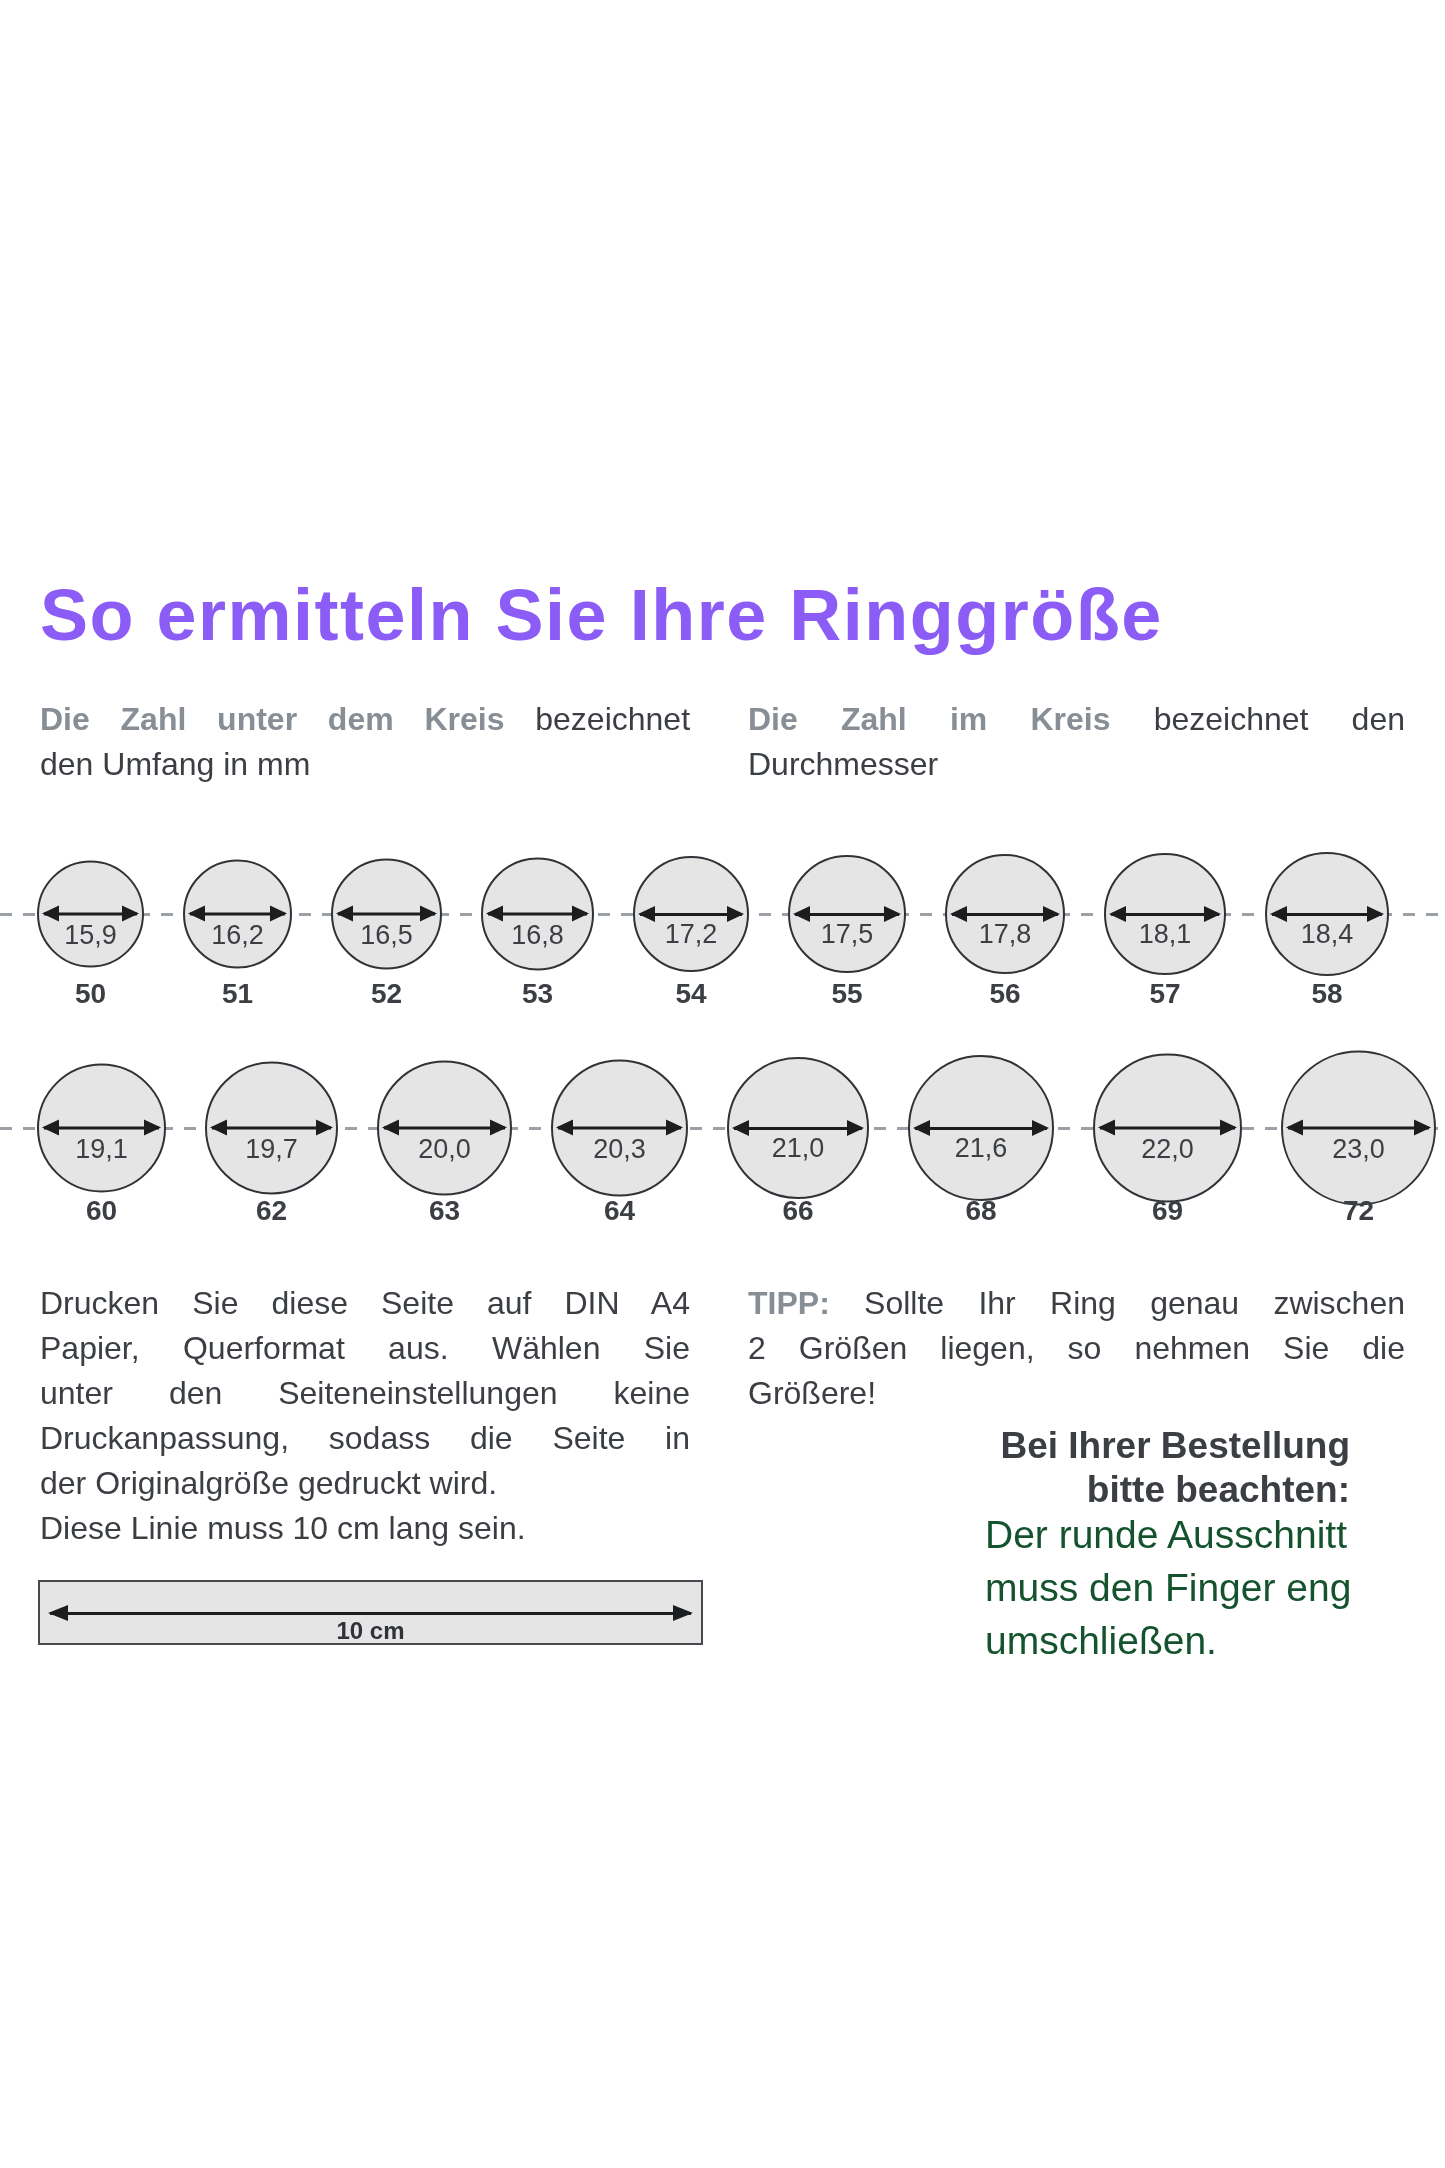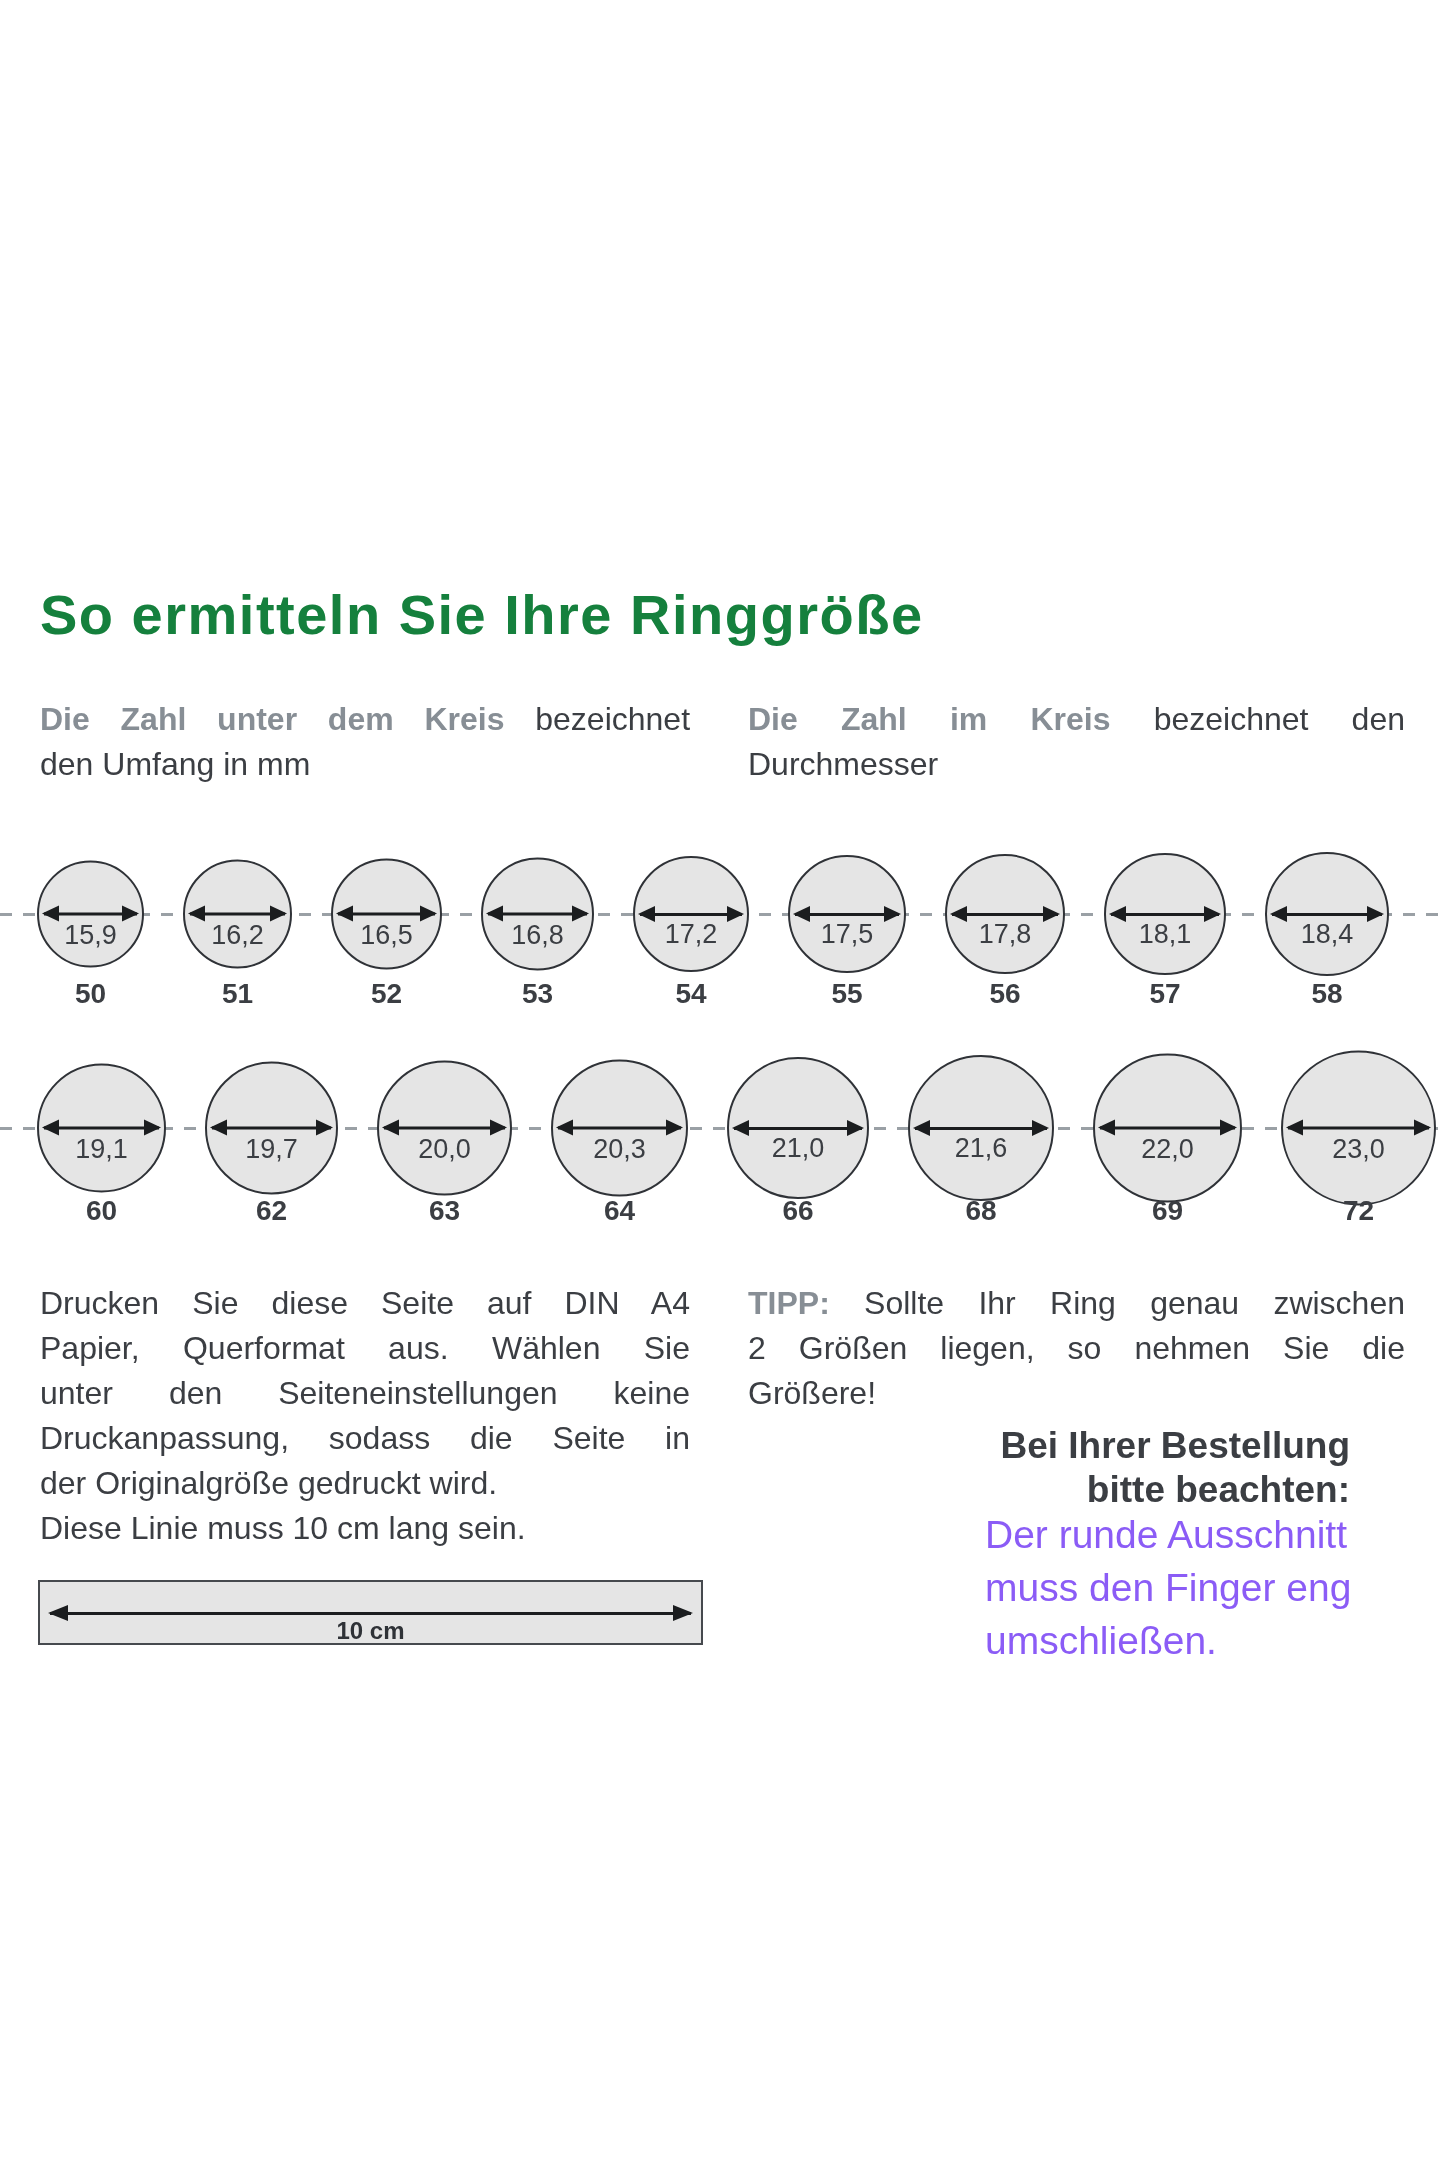--- a/index.html
+++ b/index.html
@@ -9,22 +9,22 @@
     width:1445px; height:2168px;
     background:#ffffff;
     font-family:"Liberation Sans","DejaVu Sans",sans-serif;
     color:#3B3E43;
     overflow:hidden;
   }
 
   
   .title {
     position:absolute; left:40px; top:570px; width:1380px;
-    font-size:56px; line-height:90px; font-weight:bold;
-    letter-spacing:1.5px; color:#15803d; white-space:nowrap;
+    font-size:72px; line-height:90px; font-weight:bold;
+    letter-spacing:1.5px; color:#8b5cf6; white-space:nowrap;
   }
 
   
   .intro-col { position:absolute; top:697px; font-size:32px; line-height:45px; }
   .intro-col.left  { left:40px;  width:650px; }
   .intro-col.right { left:748px; width:657px; }
   .jline { text-align:justify; text-align-last:justify; }
   .hl { color:#878E95; font-weight:bold; }
 
   
@@ -101,21 +101,21 @@
   .tip { position:absolute; left:748px; top:1281px; width:657px; font-size:32px; line-height:45px; }
   .tip .jl { text-align:justify; text-align-last:justify; }
 
   
   .order-heading {
     position:absolute; left:950px; top:1424px; width:400px;
     font-size:37px; line-height:44px; font-weight:bold; color:#3B3E43;text-align:right;
   }
   .order-body {
     position:absolute; left:985px; top:1508px; width:460px;
-    font-size:39px; line-height:53px; color:#8b5cf6;
+    font-size:39px; line-height:53px; color:#14532d;
   }
 </style>
 </head>
 <body>
 
 <div class="page">
 
   <h1 class="title">So ermitteln Sie Ihre Ringgröße</h1>
 
   <div class="intro-col left">

